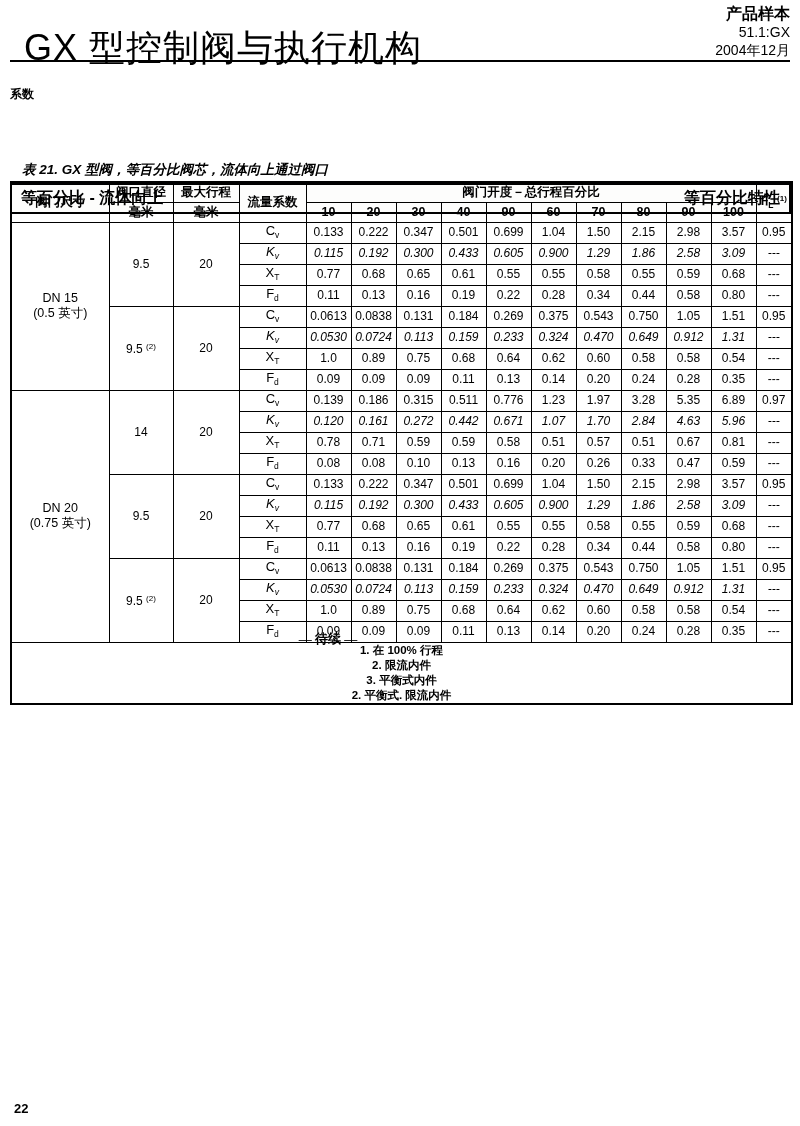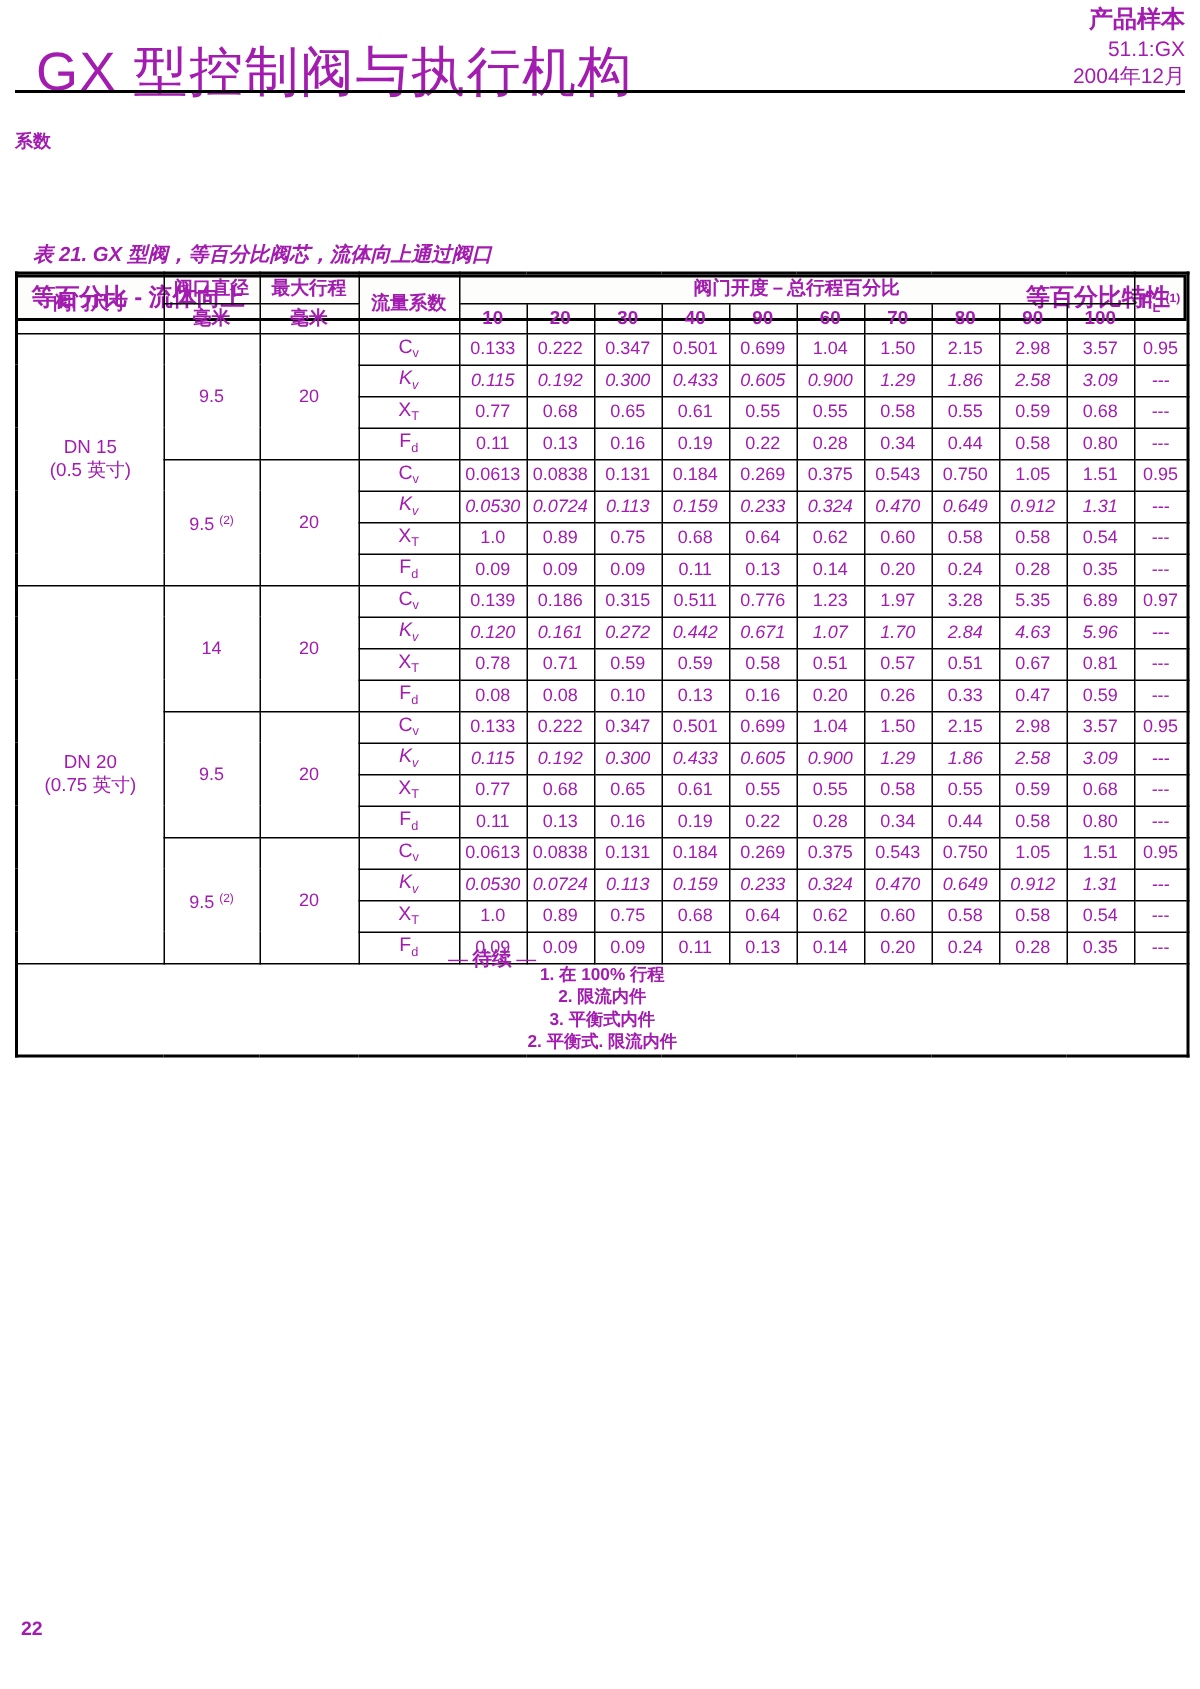--- a/index.html
+++ b/index.html
@@ -1,19 +1,19 @@
 <!DOCTYPE html>
 <html><head>
 <meta charset="utf-8">
 <style>
   * { box-sizing: border-box; }
   html,body { margin:0; padding:0; background:#e8e8e8; }
   .page {
     position:relative; width:800px; height:1126px; margin:0 auto;
-    background:#ffffff; color:#a21caf;
+    background:#ffffff; color:#000000;
     font-family:"Liberation Sans","DejaVu Sans",sans-serif;
     overflow:hidden;
   }
   
   .doc-info { position:absolute; top:5px; right:10px; text-align:right; line-height:18px; }
   .doc-type { font-weight:bold; font-size:16px; }
   .doc-num, .doc-date { font-size:14px; }
   .main-title { position:absolute; top:24px; left:24px; font-size:36px; font-weight:normal; letter-spacing:1px; }
   .header-rule { position:absolute; top:60px; left:10px; width:780px; border-top:2px solid #000; }
   .section-heading { position:absolute; top:86px; left:10px; font-size:12px; font-weight:bold; }
@@ -40,21 +40,21 @@
   td.size-cell { font-size:12.5px; line-height:17px; }
   td.coef-label { font-size:13px; }
   sub.s { font-size:8.5px; vertical-align:-3px; }
   sup.fn { font-size:8px; vertical-align:4px; }
   tr.italic td.coef-label, tr.italic td.val, tr.italic td.fl { font-style:italic; }
   td.footnotes {
     text-align:left; padding:2px 6px 3px 6px; height:auto;
     font-size:11.5px; line-height:14px; font-weight:bold;
   }
   .continued { position:absolute; top:630px; left:0; width:656px; text-align:center; font-size:13px; font-weight:bold;font-family:Liberation Serif, serif; }
-  .page-number { position:absolute; top:1078px; left:14px; font-size:13px; font-weight:bold; }
+  .page-number { position:absolute; top:1101px; left:14px; font-size:13px; font-weight:bold; }
 </style>
 </head>
 <body>
 
 <div class="page">
 
   <div class="doc-info">
     <div class="doc-type">产品样本</div>
     <div class="doc-num">51.1:GX</div>
     <div class="doc-date">2004年12月</div>

